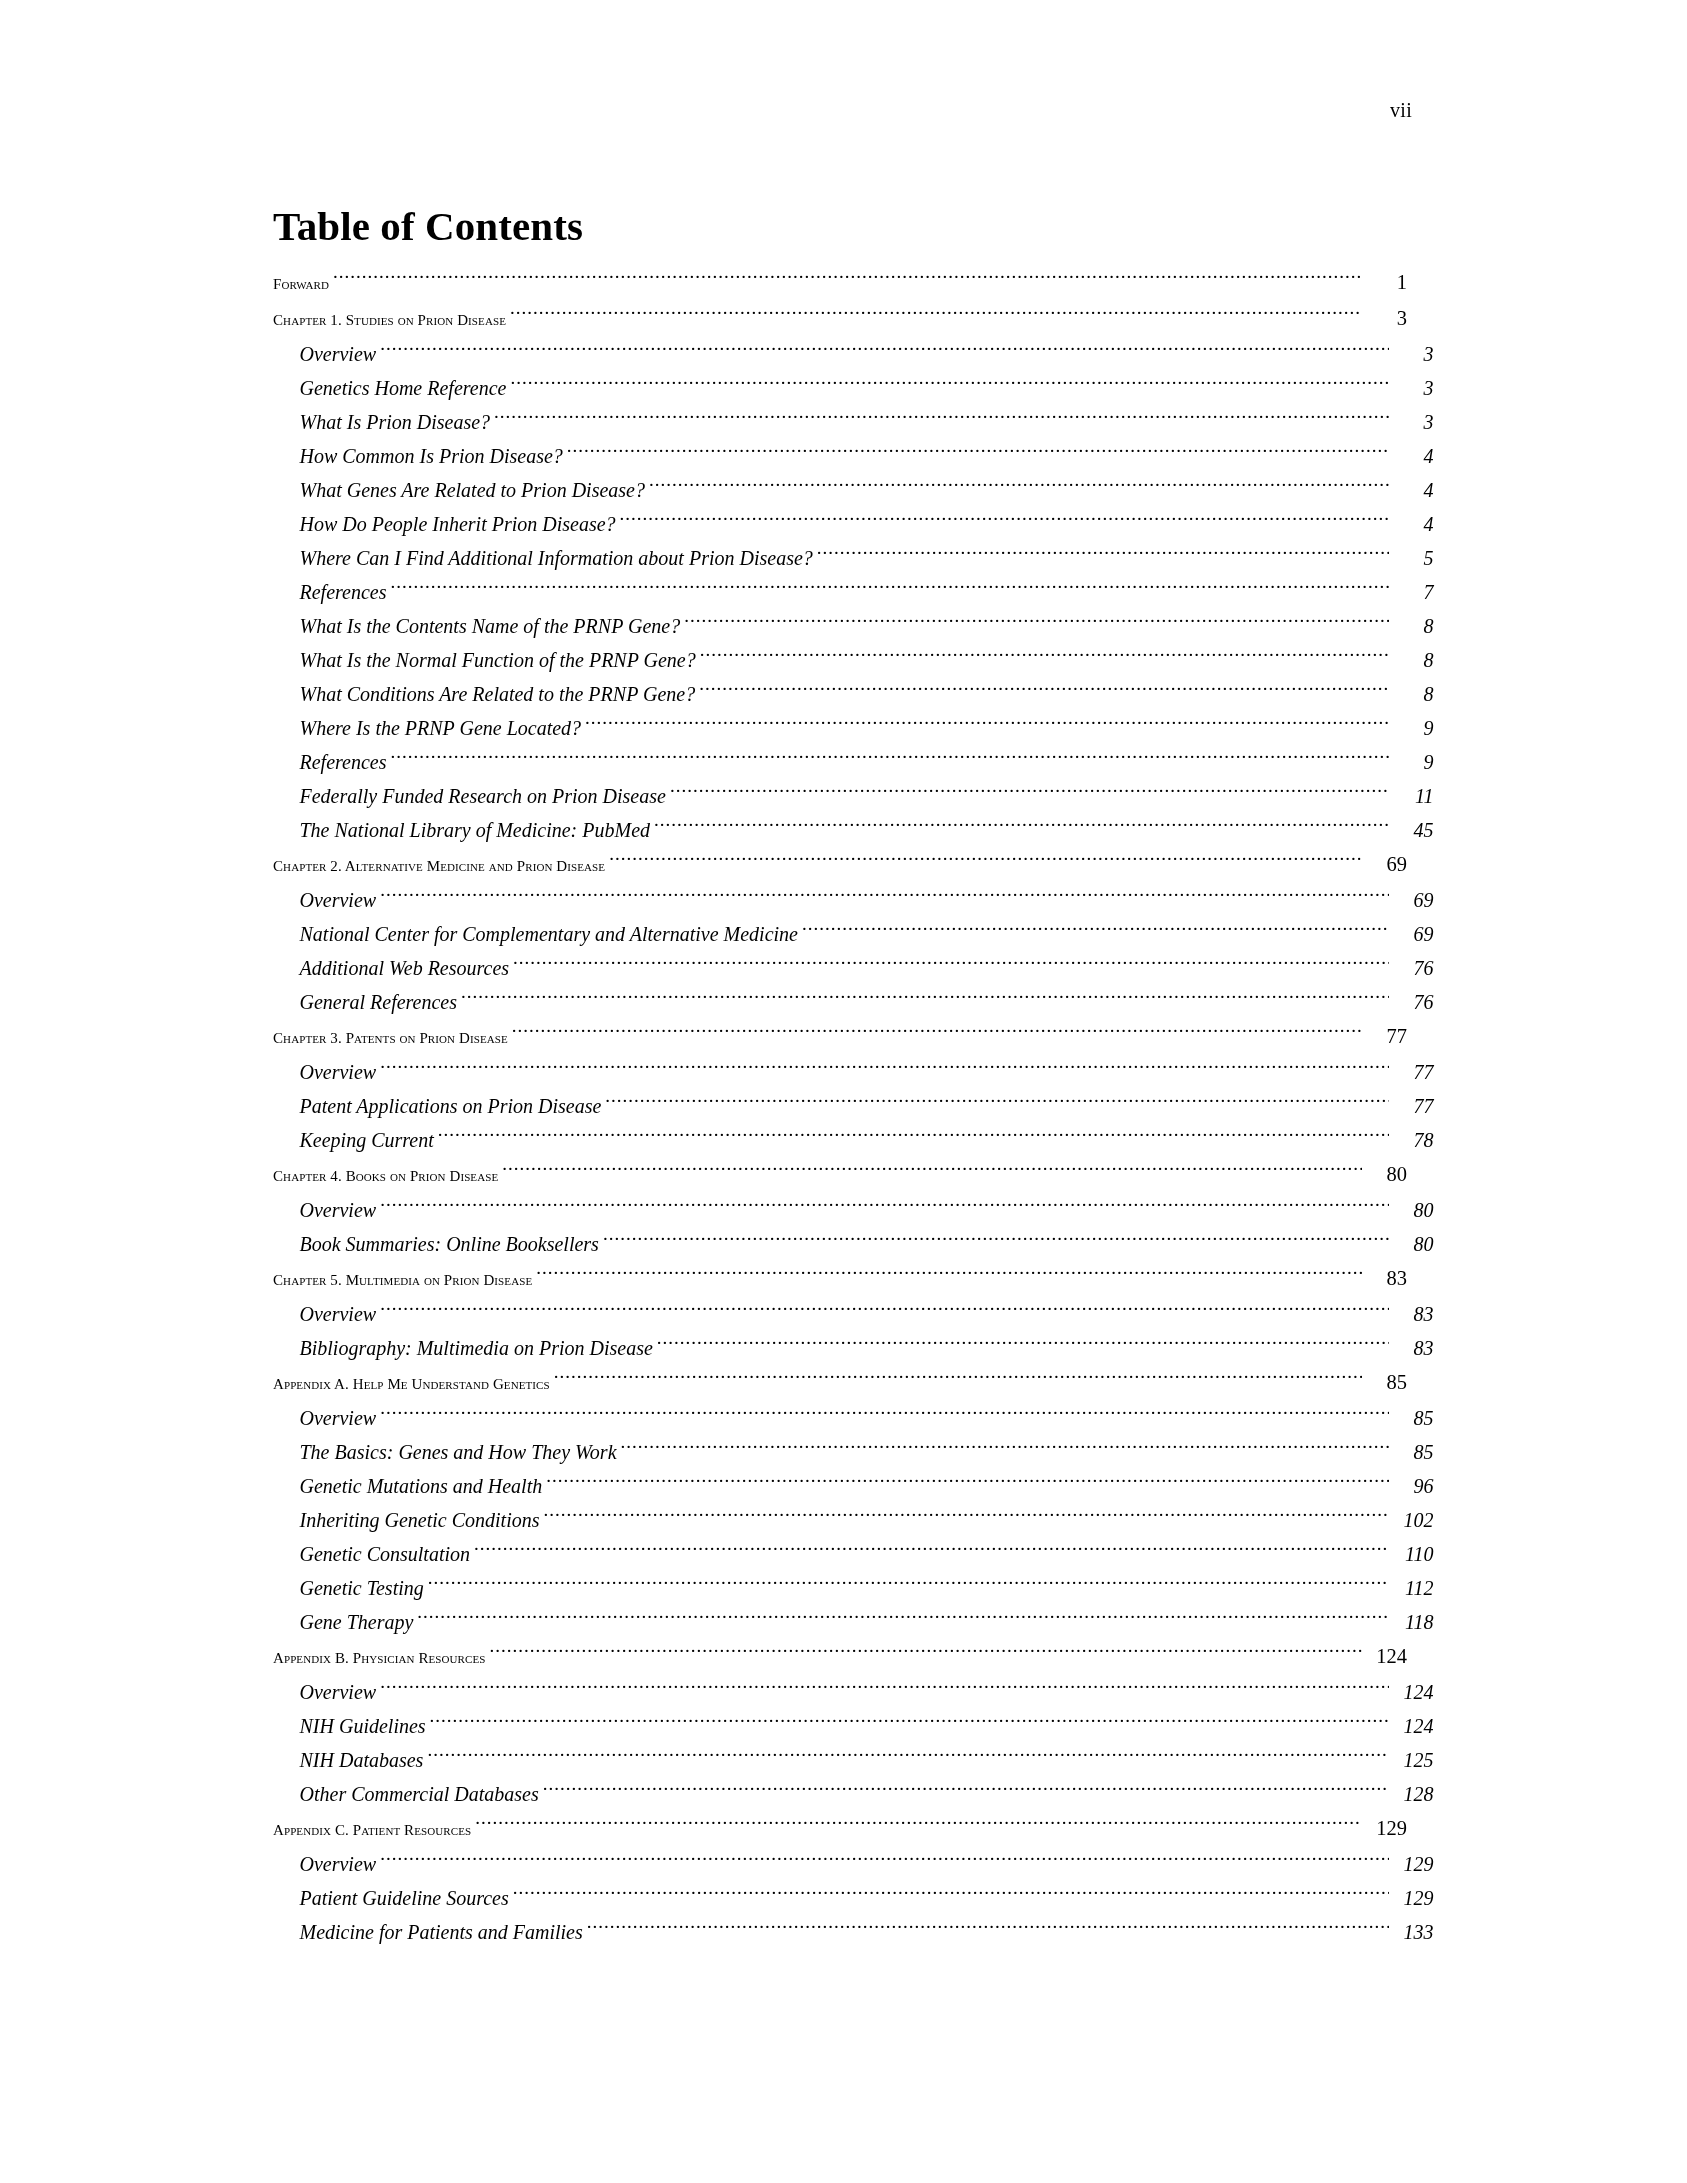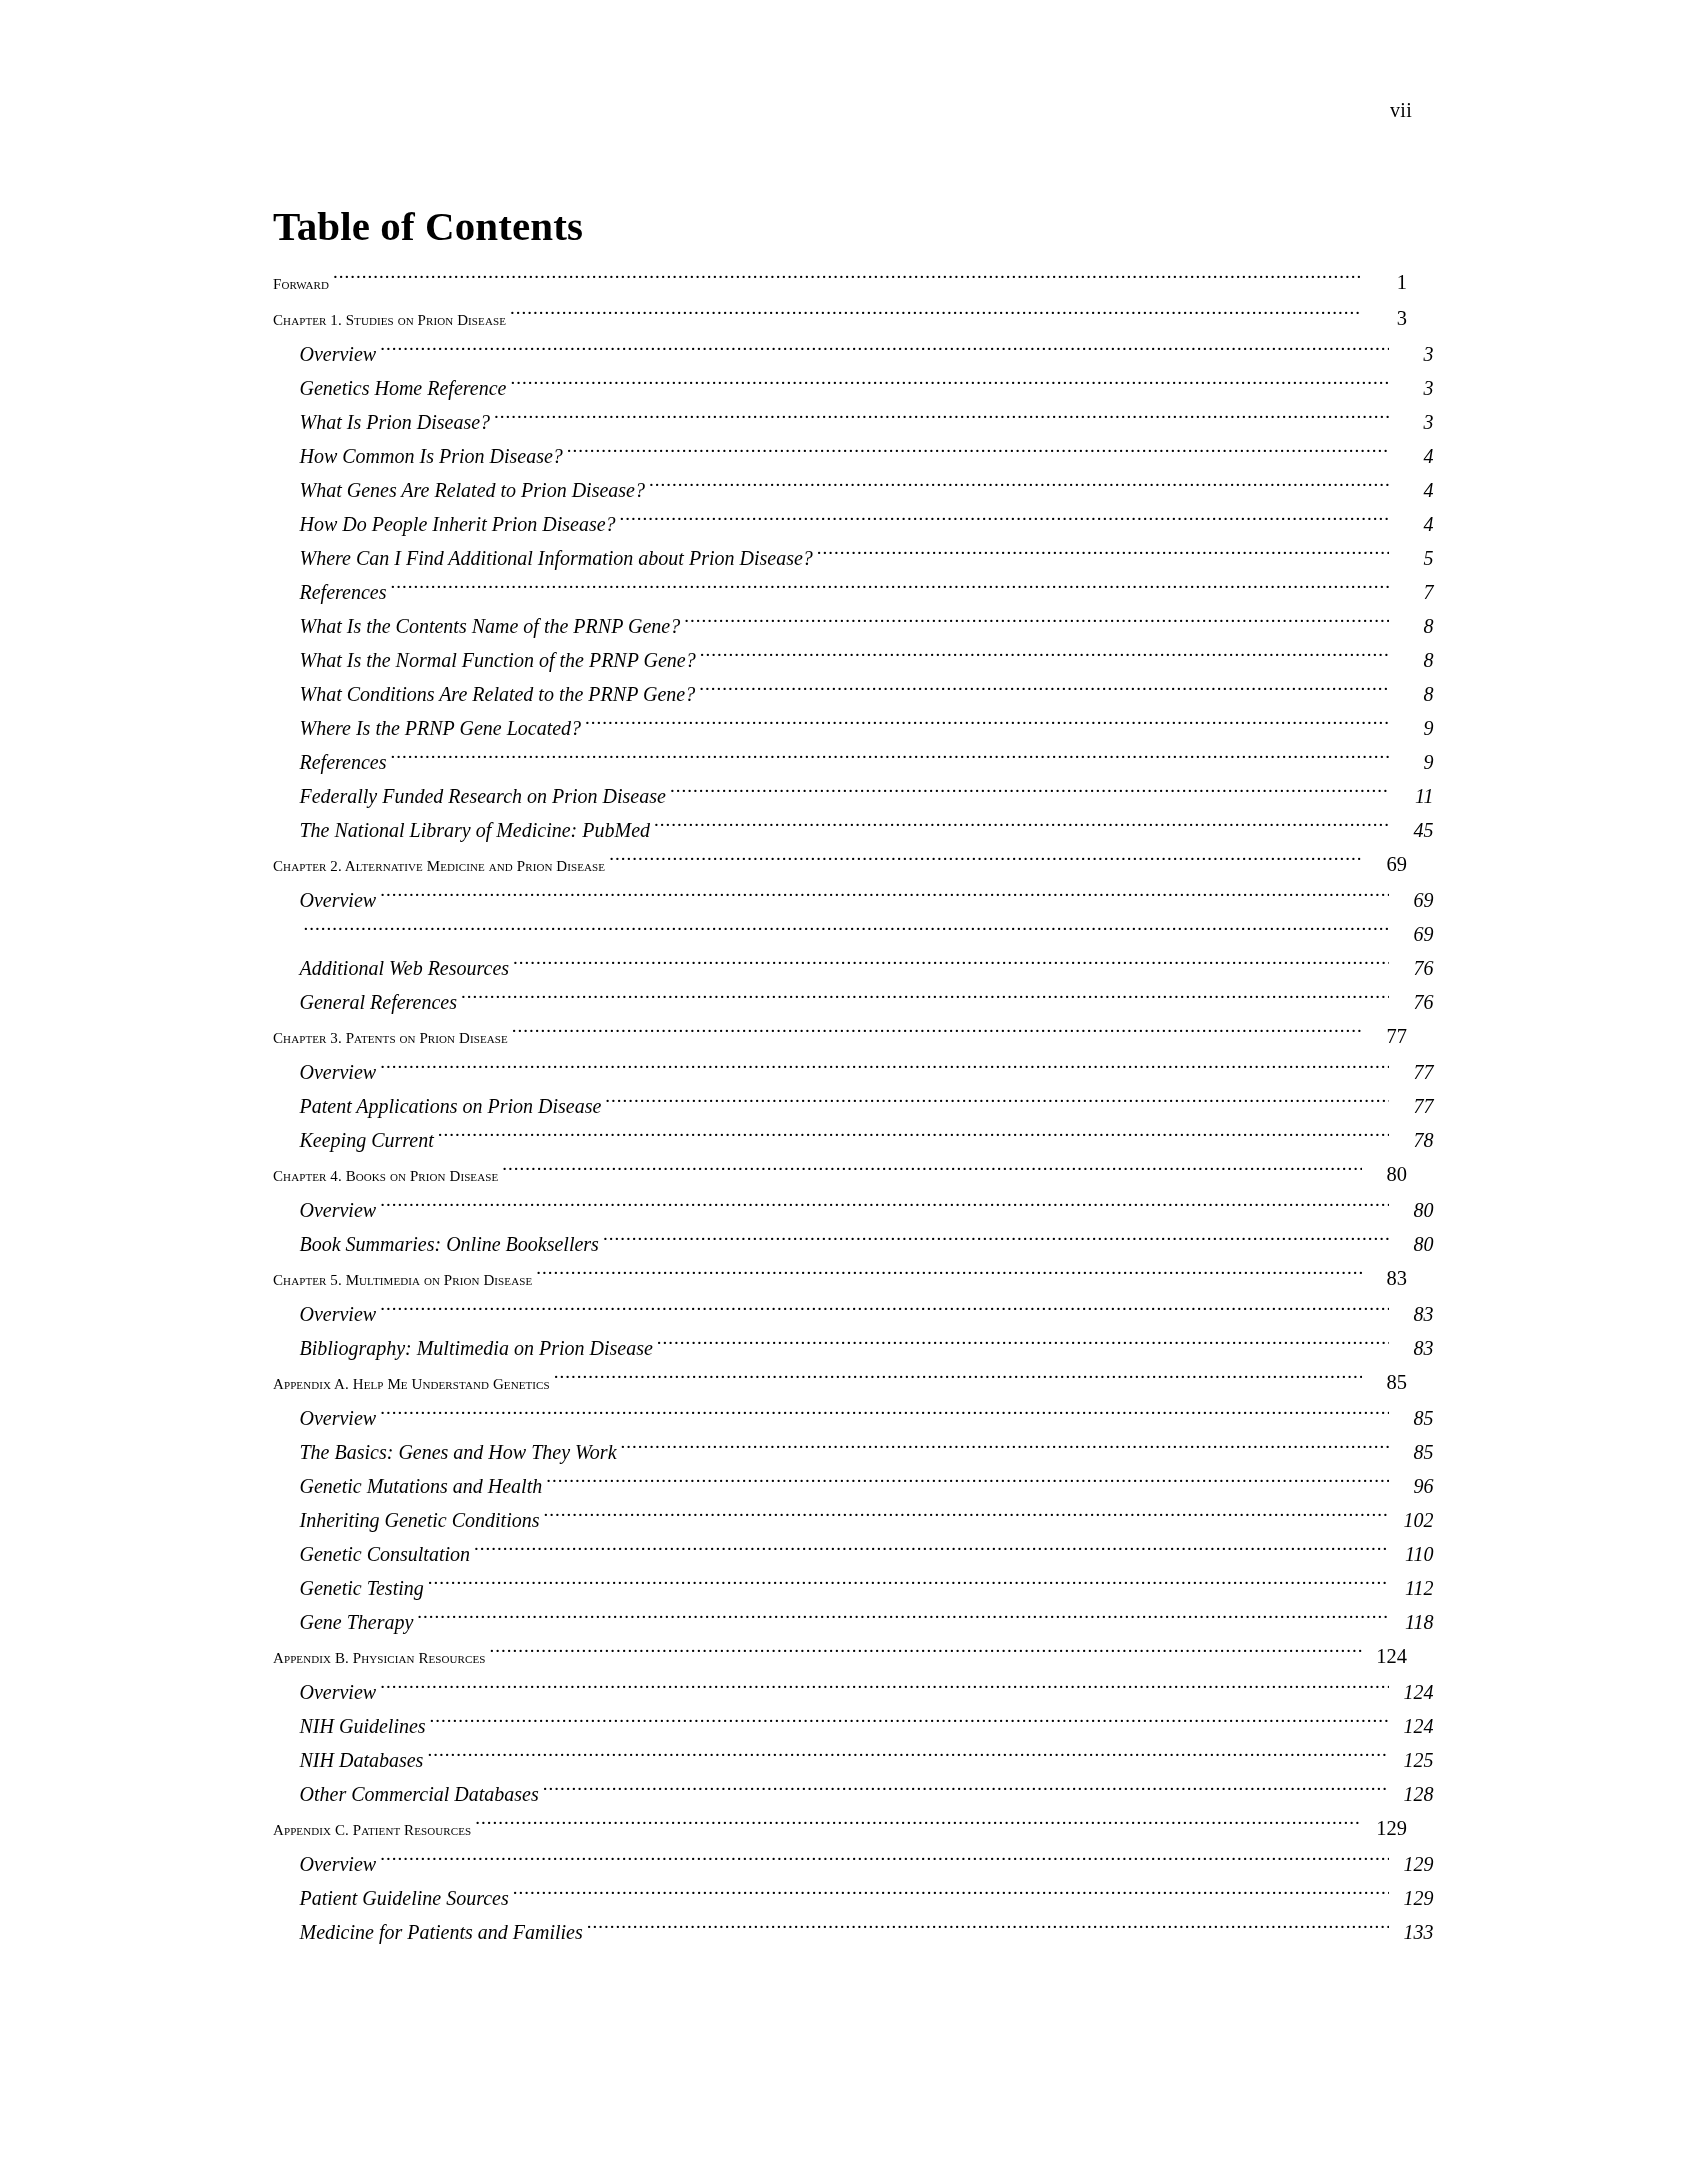--- a/index.html
+++ b/index.html
@@ -205,20 +205,21 @@
         <span class="entry-label">Chapter 2. Alternative Medicine and Prion Disease</span>
         <span class="dots"></span>
         <span class="entry-page">69</span>
       </div>
       <div class="toc-row lvl2">
         <span class="entry-label">Overview</span>
         <span class="dots"></span>
         <span class="entry-page">69</span>
       </div>
       <div class="toc-row lvl2">
+        <span class="entry-label">National Center for Complementary and Alternative Medicine</span>
         <span class="dots"></span>
         <span class="entry-page">69</span>
       </div>
       <div class="toc-row lvl2">
         <span class="entry-label">Additional Web Resources</span>
         <span class="dots"></span>
         <span class="entry-page">76</span>
       </div>
       <div class="toc-row lvl2">
         <span class="entry-label">General References</span>

